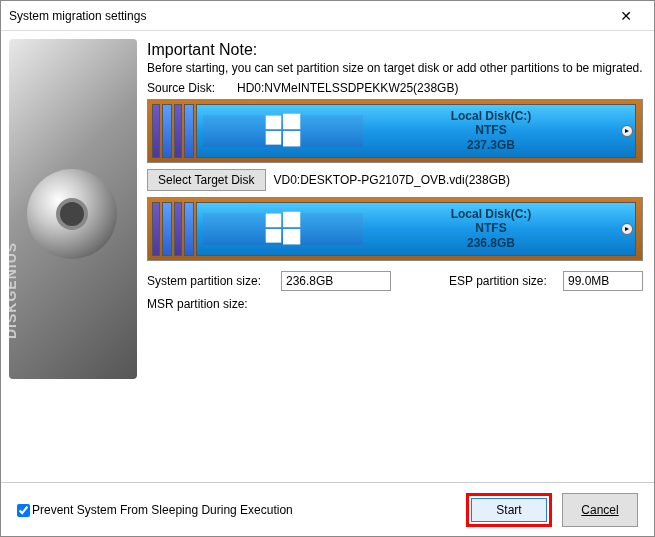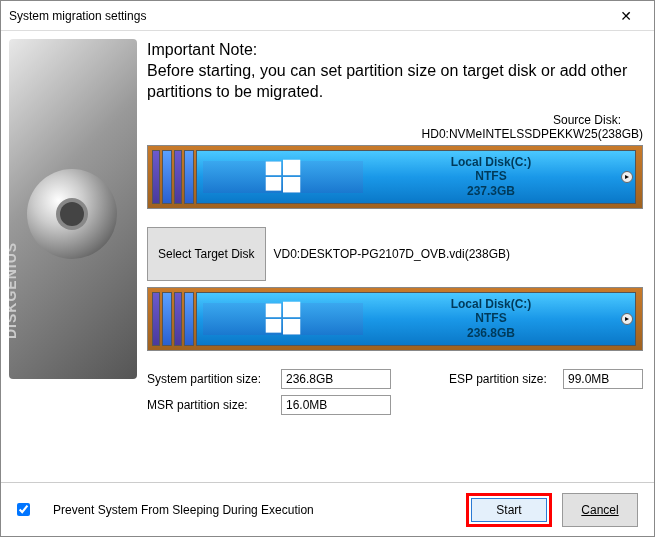--- a/index.html
+++ b/index.html
@@ -8,40 +8,40 @@
 .titlebar .title { flex: 1; font-size: 12px; }
 .titlebar .close { width: 40px; text-align: center; font-size: 14px; font-family: Arial; cursor: pointer; }
 .content { display: flex; height: 440px; }
 .sidebar { width: 140px; padding: 8px 4px 4px 8px; }
 .sidebar-img { width: 128px; height: 340px; background: linear-gradient(135deg, #e8e8e8 0%, #999 40%, #555 100%); border-radius: 4px; position: relative; overflow: hidden; }
 .sidebar-img::before { content:""; position:absolute; width:90px; height:90px; border-radius:50%; background: radial-gradient(circle at 35% 35%, #fff 0%, #ccc 30%, #777 70%, #333 100%); left:18px; top:130px; }
 .sidebar-img::after { content:""; position:absolute; width:24px; height:24px; border-radius:50%; background:#444; left:51px; top:163px; box-shadow: 0 0 0 4px #888; }
 .brand { position:absolute; bottom:40px; left:10px; color:#ccc; font-weight:bold; font-size:14px; transform: rotate(-90deg); transform-origin: left bottom; white-space:nowrap; letter-spacing:1px; }
 .main { flex: 1; padding: 10px 16px 10px 6px; }
 .note-title { font-size: 16px; margin-bottom: 2px; }
-.note-body { font-size: 16px; margin-bottom: 10px; line-height: 1.3; }
-.row { display: flex; align-items: flex-end; margin-bottom: 4px; flex-direction: column; }
+.note-body { font-size: 12px; margin-bottom: 4px; line-height: 1.3; }
+.row { display: flex; align-items: flex-start; margin-bottom: 4px; }
 .label { width: 90px; font-size: 12px; }
 .val { font-size: 12px; }
-.diskbar { height: 64px; border: 1px solid #888; background: linear-gradient(#c87a2a, #a0621f); display: flex; margin-bottom: 18px; position: relative; padding: 4px; }
+.diskbar { height: 64px; border: 1px solid #888; background: linear-gradient(#c87a2a, #a0621f); display: flex; margin-bottom: 6px; position: relative; padding: 4px; }
 .seg { height: 100%; border: 1px solid #555; margin-right: 2px; }
 .seg.small { width: 8px; background: linear-gradient(#6a5acd, #4a3a9d); }
 .seg.small2 { width: 10px; background: linear-gradient(#5aa0ff, #2a60cf); }
 .seg.main { flex:1; display:flex; background: linear-gradient(#4ac8ff 0%, #1a98e8 50%, #0a78c8 100%); position:relative; }
 .seg.main .winflag { width: 160px; background: linear-gradient(#3aa8ef,#1a78cf); display:flex; align-items:center; justify-content:center; }
 .winflag svg { width:40px; height:40px; }
 .seg.main .info { flex:1; text-align:center; font-weight:bold; color:#003a5a; display:flex; flex-direction:column; justify-content:center; font-size:12px; line-height:1.2; }
 .handle { position:absolute; right:2px; top:50%; transform:translateY(-50%); width:12px; height:12px; border-radius:50%; background:#eee; border:1px solid #666; display:flex; align-items:center; justify-content:center; font-size:8px; }
-.btn { background:#e1e1e1; border:1px solid #999; padding:19px 10px; font-size:12px; cursor:pointer; font-family:inherit; }
+.btn { background:#e1e1e1; border:1px solid #999; padding:3px 10px; font-size:12px; cursor:pointer; font-family:inherit; }
 .target-row { display:flex; align-items:center; gap:8px; margin: 4px 0 6px; }
 .size-grid { display:grid; grid-template-columns: 130px 110px 50px 110px 80px; gap: 6px 4px; margin-top: 10px; align-items:center; }
 .size-grid label { text-align:left; font-size:12px; padding-right:4px; }
 .size-grid input { border:1px solid #999; padding:2px 4px; font-size:12px; font-family:inherit; width:100%; }
 .footer { position:absolute; bottom:0; left:0; right:0; height:54px; border-top:1px solid #ccc; padding: 16px 16px; display:flex; align-items:center; }
-.chk { display:flex; align-items:flex-start; gap:23px; font-size:12px; }
+.chk { display:flex; align-items:flex-end; gap:2px; font-size:12px; }
 .footer-btns { margin-left:auto; display:flex; gap:10px;text-decoration:underline; }
 .footer-btns .btn { width:76px; text-align:center; padding:4px 0; }
 .highlight { border:3px solid #ff0000; padding:2px; }
 .highlight .btn { border:1px solid #2a7ad4; background:#e4f0fb; }
 </style>
 </head>
 <body>
 
 <div class="titlebar">
   <span class="title">System migration settings</span>
@@ -120,21 +120,20 @@
     </div>
 
     <div class="size-grid">
       <label>System partition size:</label>
       <input type="text" value="236.8GB" style="">
       <span></span>
       <label>ESP partition size:</label>
       <input type="text" value="99.0MB" style="">
 
       <label>MSR partition size:</label>
-      <input type="text" value="16.0MB" style="">
       <span></span>
         <span></span>
         <span></span>
     </div>
   </div>
 </div>
 
 <div class="footer">
   <label class="chk">
     <input type="checkbox" checked="" style="">

